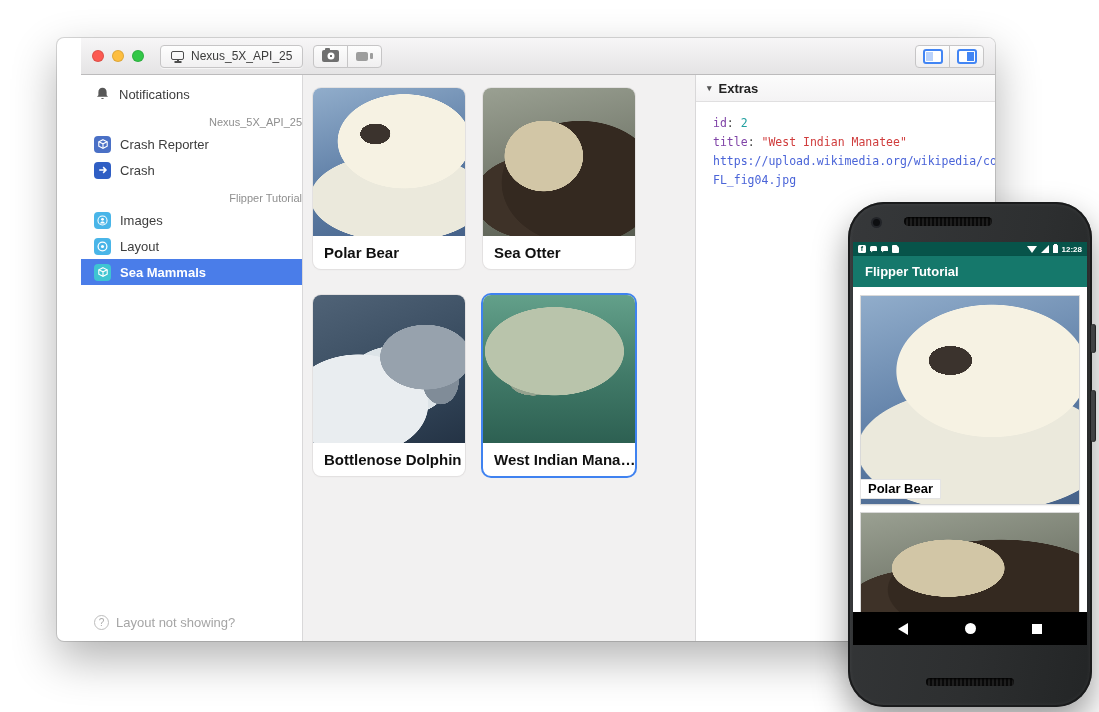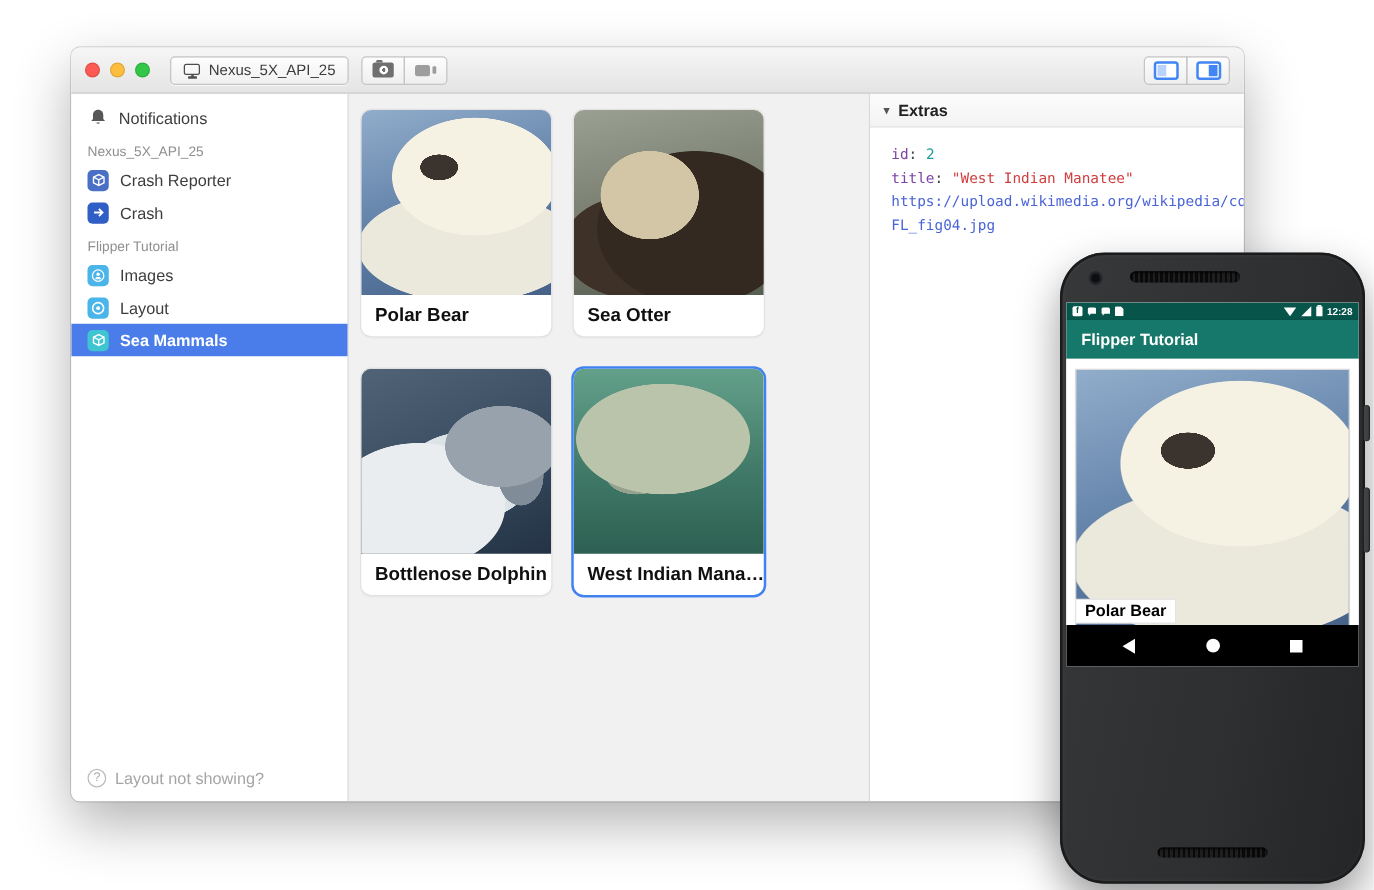--- a/index.html
+++ b/index.html
@@ -7,21 +7,21 @@
   body {
     position:relative; overflow:hidden; background:#ffffff;
     font-family:"Liberation Sans", sans-serif;
   }
 
   
   .window {
     position:absolute; left:57px; top:38px; width:938px; height:603px;
     border-radius:7px; background:#fff; overflow:hidden;
     box-shadow:0 0 0 1px rgba(0,0,0,.14), 0 18px 45px rgba(0,0,0,.30);
-    display:flex; flex-direction:column;
+    display:flex; flex-direction:column;padding-left:24px;
   }
 
   .toolbar {
     height:37px; flex:none; display:flex; align-items:center; gap:10px;
     padding:0 11px; background:linear-gradient(#f7f6f7,#e5e4e5);
     border-bottom:1px solid #bcbbbc;
   }
   .traffic { display:flex; gap:8px; margin-right:6px; }
   .light { width:12px; height:12px; border-radius:50%; }
   .light.close { background:#fc5a52; box-shadow:inset 0 0 0 1px rgba(0,0,0,.12); }
@@ -58,21 +58,21 @@
 
   .toggle-icon { width:20px; height:15px; border:2px solid #4285f4; border-radius:3px; background:#fff; position:relative; }
   .toggle-icon.left::before  { content:""; position:absolute; left:1px; top:1px; bottom:1px; width:45%; background:#b9d2fb; }
   .toggle-icon.right::before { content:""; position:absolute; right:1px; top:1px; bottom:1px; width:38%; background:#4285f4; }
 
   
   .wbody { flex:1; display:flex; min-height:0; }
 
   .sidebar {
     width:222px; flex:none; background:#fff; border-right:1px solid #d9d8d9;
-    position:relative; padding-top:6px; font-size:13px; color:#3d3d3d;
+    position:relative; padding-top:6px; font-size:13px; color:#3d3d3d;text-align:right;
   }
   .side-item { height:26px; display:flex; align-items:center; gap:9px; padding-left:13px; white-space:nowrap; }
   .side-item.selected { background:#4a7de9; color:#fff; font-weight:bold; }
   .side-section { font-size:11px; color:#8f8f8f; padding:9px 0 3px 13px; }
   .badge { width:17px; height:17px; border-radius:4px; flex:none; display:flex; align-items:center; justify-content:center; }
   .badge.blue     { background:#4a70c6; }
   .badge.darkblue { background:#2f5ec4; }
   .badge.cyan     { background:#49b5e8; }
   .badge.tealcyan { background:#3fc5d2; }
   .bell { width:15px; height:16px; margin-left:1px; }
@@ -150,21 +150,21 @@
   }
   .ph-camera { position:absolute; left:25px; top:17px; width:7px; height:7px; border-radius:50%; background:#0d0e10; box-shadow:0 0 0 2px #222428; }
   .ph-speaker { position:absolute; left:50%; transform:translateX(-50%); width:88px; height:9px; border-radius:5px;
     background:repeating-linear-gradient(90deg,#0a0a0a 0 2px,#1f1f1f 2px 4px); box-shadow:inset 0 1px 2px #000; }
   .ph-speaker.top { top:15px; left:41%; }
   .ph-speaker.bottom { bottom:21px; height:8px; }
   .ph-btn { position:absolute; right:-4px; width:5px; background:#404244; border-radius:2px 3px 3px 2px; box-shadow:inset -1px 0 1px rgba(0,0,0,.5); }
   .ph-btn.power  { top:122px; height:29px; }
   .ph-btn.volume { top:188px; height:52px; }
 
-  .screen { position:absolute; left:5px; top:40px; width:234px; height:291px; background:#fff; overflow:hidden; display:flex; flex-direction:column; }
+  .screen { position:absolute; left:5px; top:40px; width:234px; height:403px; background:#fff; overflow:hidden; display:flex; flex-direction:column; }
 
   .p-status { height:14px; flex:none; background:#07544a; display:flex; align-items:center; gap:4px; padding:0 5px; }
   .s-fb { width:8px; height:8px; background:#fff; border-radius:1.5px; color:#07544a; font-size:7px; font-weight:bold; line-height:8px; text-align:center; }
   .s-bubble { width:7px; height:7px; background:#fff; border-radius:1.5px;
     clip-path:polygon(0 0,100% 0,100% 78%,38% 78%,16% 100%,16% 78%,0 78%); }
   .s-tag { width:7px; height:8px; background:#fff; border-radius:1px;
     clip-path:polygon(0 0,65% 0,100% 30%,100% 100%,0 100%); }
   .s-wifi { width:0; height:0; border-left:5px solid transparent; border-right:5px solid transparent; border-top:7px solid #fff; }
   .s-cell { width:0; height:0; border-bottom:8px solid #fff; border-left:8px solid transparent; }
   .s-batt { width:5px; height:8px; background:#fff; position:relative; border-radius:0.5px; }

